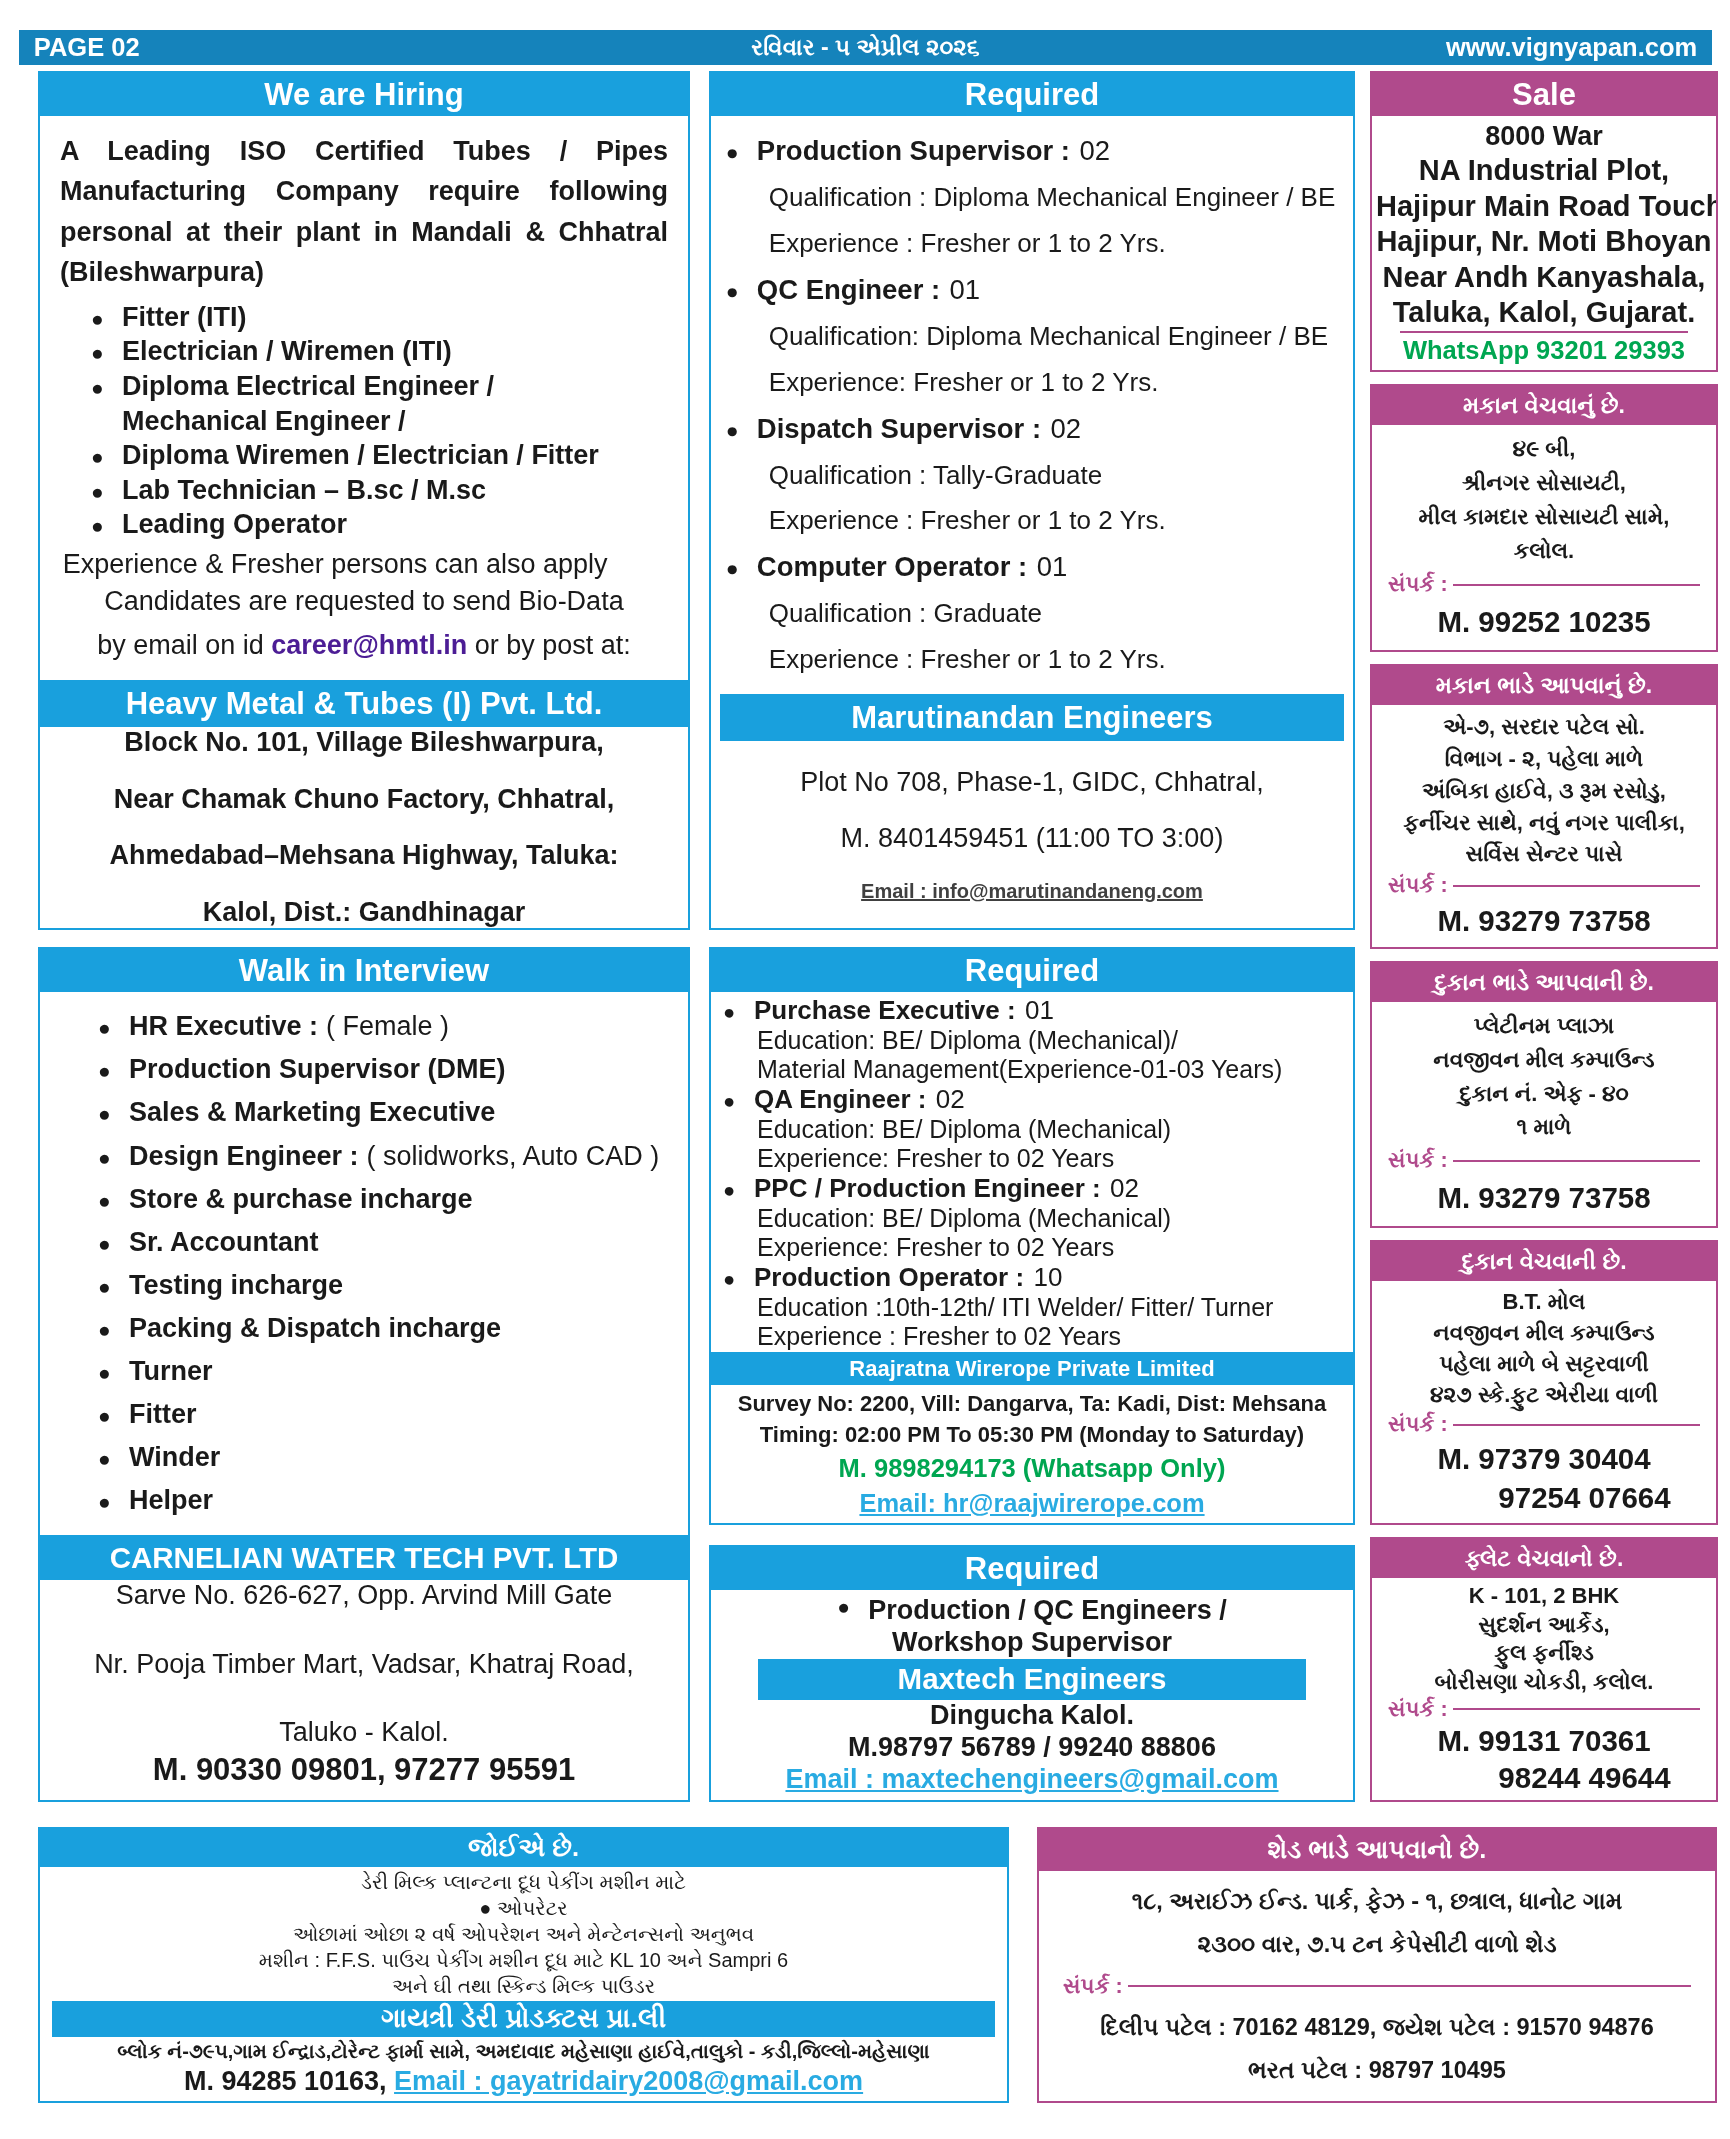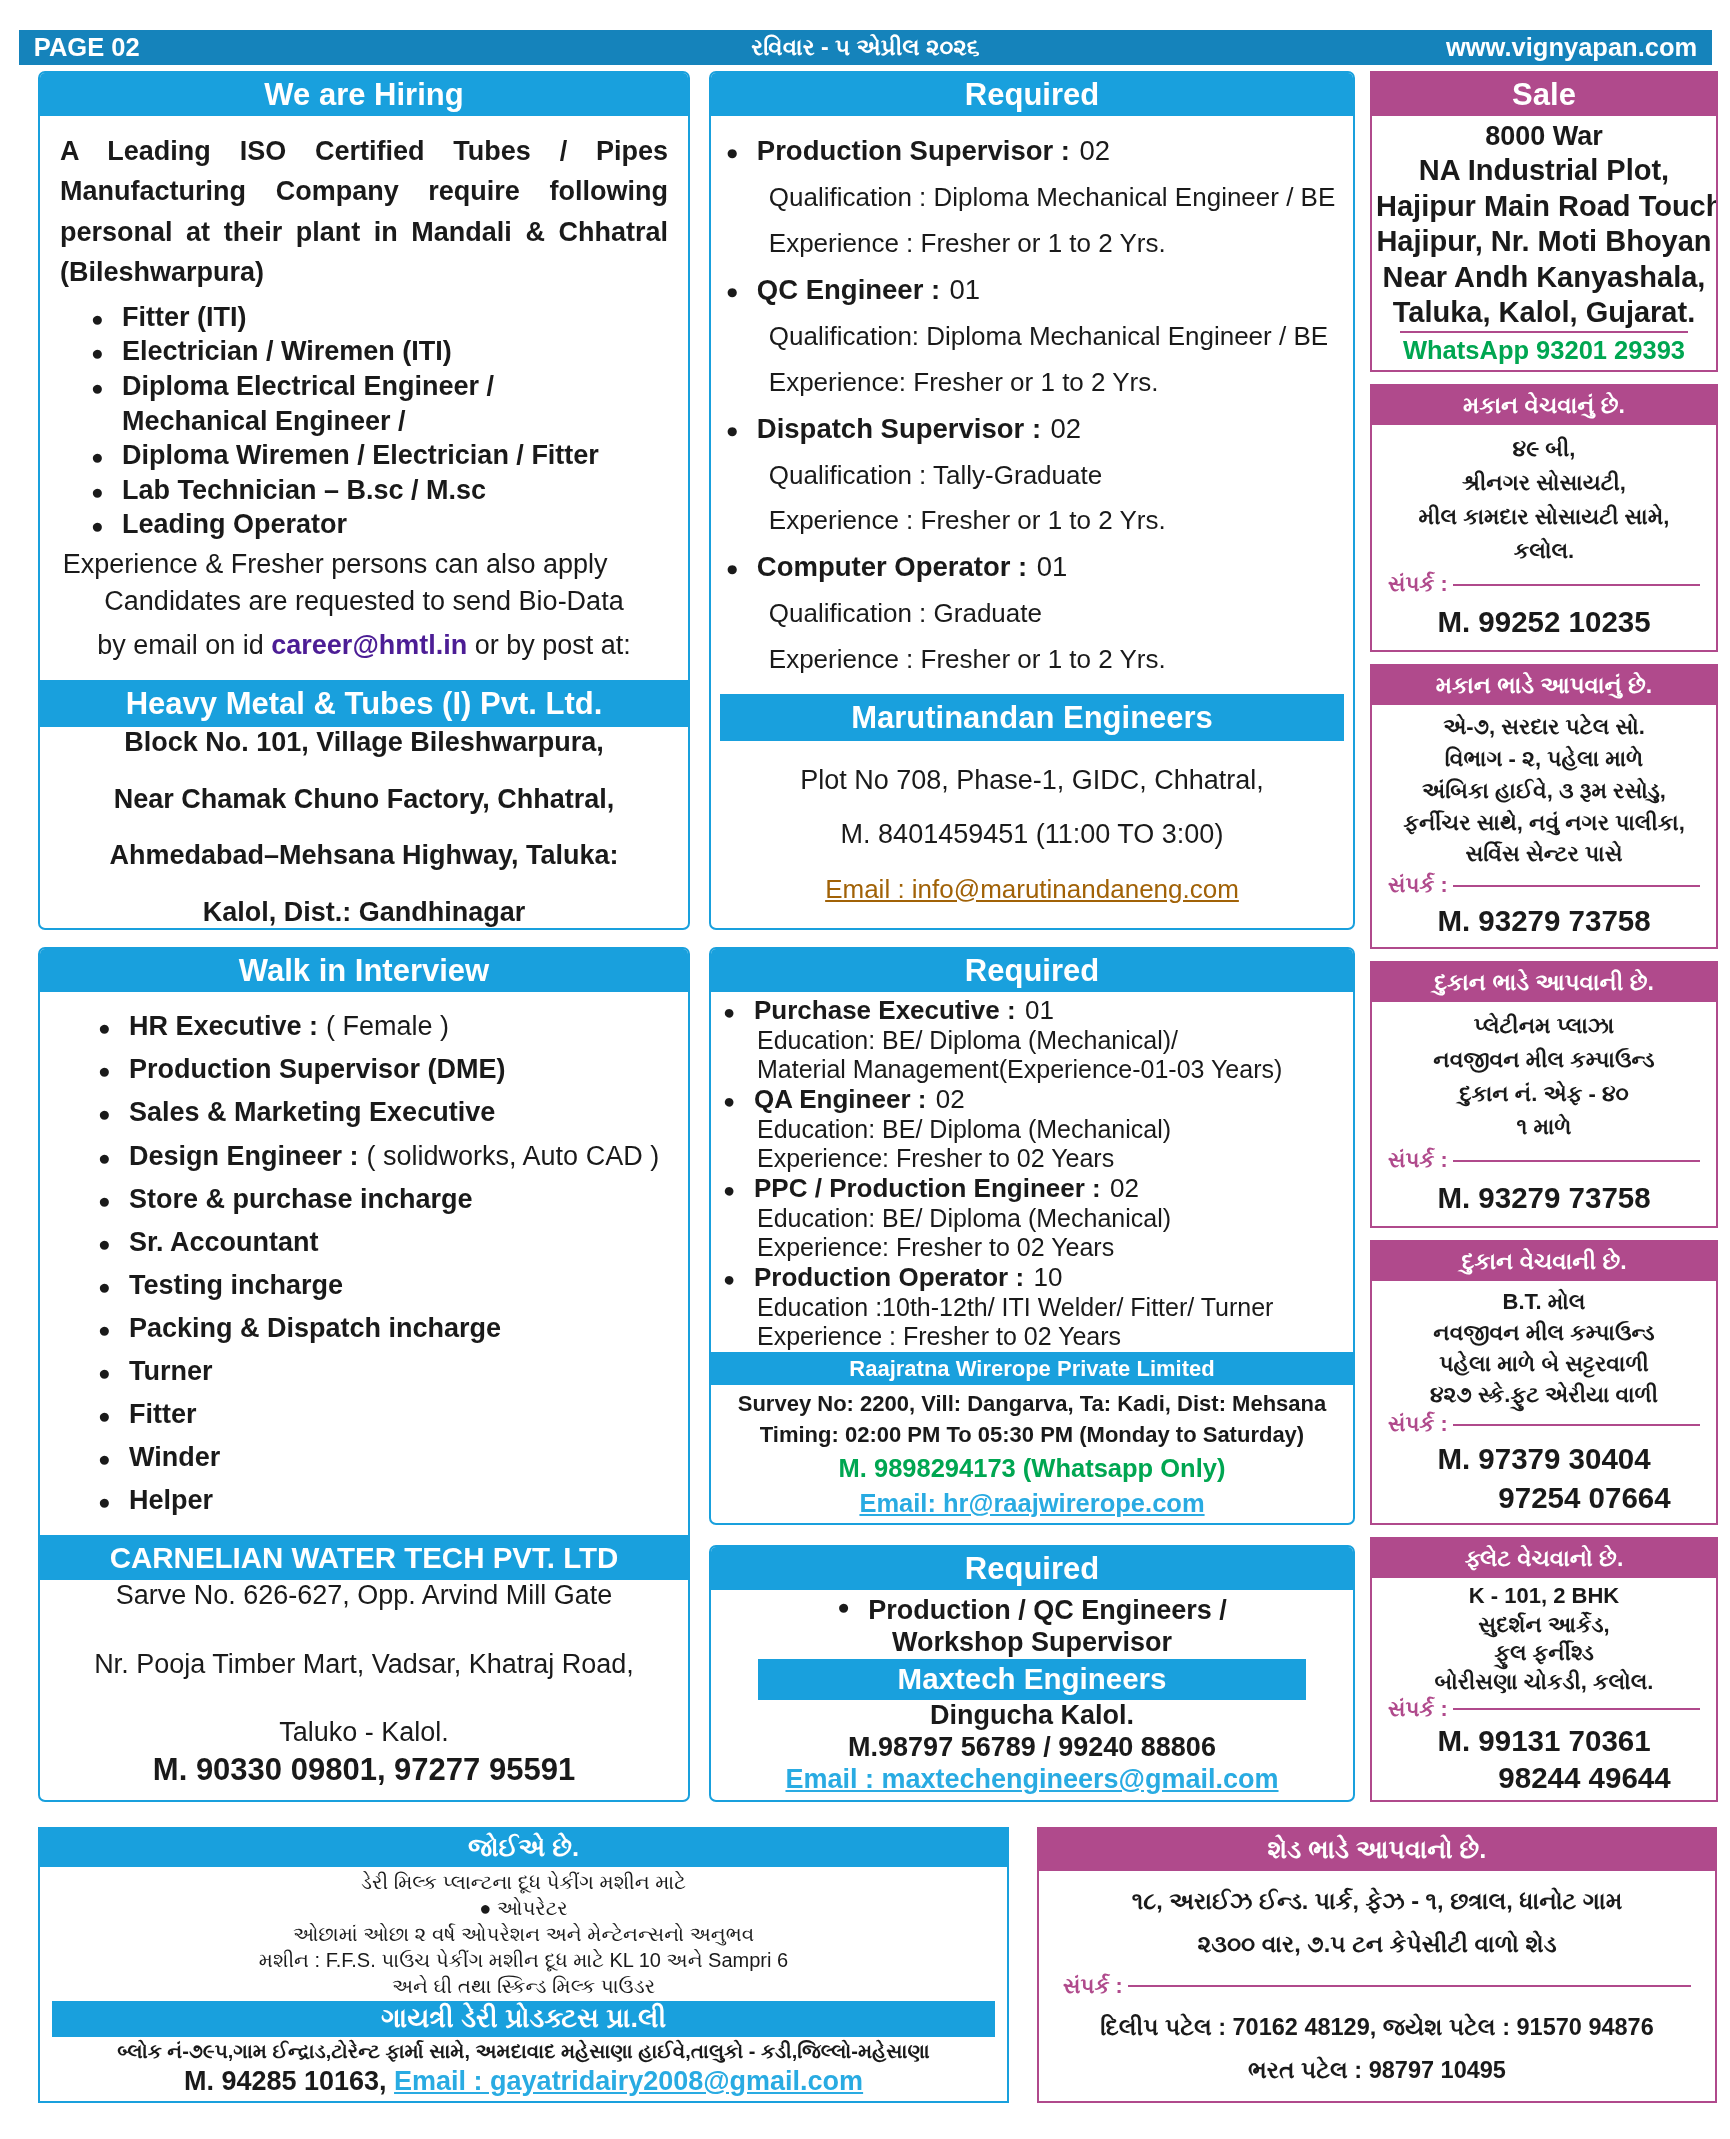--- a/index.html
+++ b/index.html
@@ -20,21 +20,21 @@
   .topbar .right { margin-left: auto; font-size: 25.5px; color:#fff; text-decoration: none; }
 
   
   .col { position: absolute; top: 71px; height: 1731px; display: flex; flex-direction: column; }
   #col-left  { left: 38px;   width: 652px; }
   #col-mid   { left: 709px; width: 646px; }
   #col-right { left: 1370px; width: 348px; }
 
   
   .ad { border: 2.7px solid; background: #fff; display: flex; flex-direction: column; overflow: hidden; }
-  .blue-ad { border-color: #19a0dd; border-radius: 7px; }
+  .blue-ad { border-color: #19a0dd; }
   .pink-ad { border-color: #b04a8c; }
   .ad-head { color:#fff; font-weight:bold; text-align:center; display:flex; align-items:center; justify-content:center; flex: 0 0 auto; }
   .blue-ad > .ad-head { background:#19a0dd; }
   .pink-ad > .ad-head { background:#b04a8c; }
   .head-en { font-size: 31px; height: 43px; }
   .head-gu { font-size: 23px; height: 39px; }
   .band { background:#19a0dd; color:#fff; font-weight:bold; text-align:center; font-size:31px; padding: 5.4px 0; flex: 0 0 auto; }
   .ad-body { flex: 1 1 auto; display:flex; flex-direction:column; }
 
   .bullet { display:inline-block; width: 31px; text-align:left; font-size: 0.78em; flex: 0 0 31px; }
@@ -64,21 +64,21 @@
   
   #ad-req1 { height: 859px; }
   #ad-req1 .rows { flex:1; display:flex; flex-direction:column; justify-content:space-evenly; padding: 4px 13.4px 4px 14.8px; }
   .jrow { display:flex; align-items:baseline; font-size: 27.5px; font-weight: bold; }
   .jrow .count { font-weight: normal; margin-left: 9.4px; }
   .drow { font-size: 26px; padding-left: 43px; white-space: nowrap; }
   #ad-req1 .band { margin: 0 9.4px; font-size: 31px; }
   #ad-req1 .foot { height: 187px; display:flex; flex-direction:column; justify-content:space-evenly; text-align:center; }
   #ad-req1 .foot .a1 { font-size: 27px; }
   #ad-req1 .foot .a2 { font-size: 27px; }
-  #ad-req1 .foot .em { font-size: 26px; font-weight:normal; color:#a16207; }
+  #ad-req1 .foot .em { font-size: 20px; font-weight:bold; color:#404040; }
 
   #ad-req2 { margin-top: 17.4px; height: 578px; }
   #ad-req2 .rows { flex:1; display:flex; flex-direction:column; justify-content:space-evenly; padding: 2.7px 9.4px 1.3px 12px; }
   #ad-req2 .jrow { font-size: 26px; }
   #ad-req2 .drow { font-size: 25px; padding-left: 34px; }
   #ad-req2 .band { font-size: 22px; padding: 3.4px 0; }
   #ad-req2 .foot { height: 160px; display:flex; flex-direction:column; justify-content:space-evenly; text-align:center; }
   #ad-req2 .foot .a1 { font-weight:bold; font-size: 22px; white-space:nowrap; }
   #ad-req2 .foot .a2 { font-weight:bold; font-size: 22px; }
   #ad-req2 .foot .ph { font-weight:bold; font-size: 25.5px; color:#00a651; }

